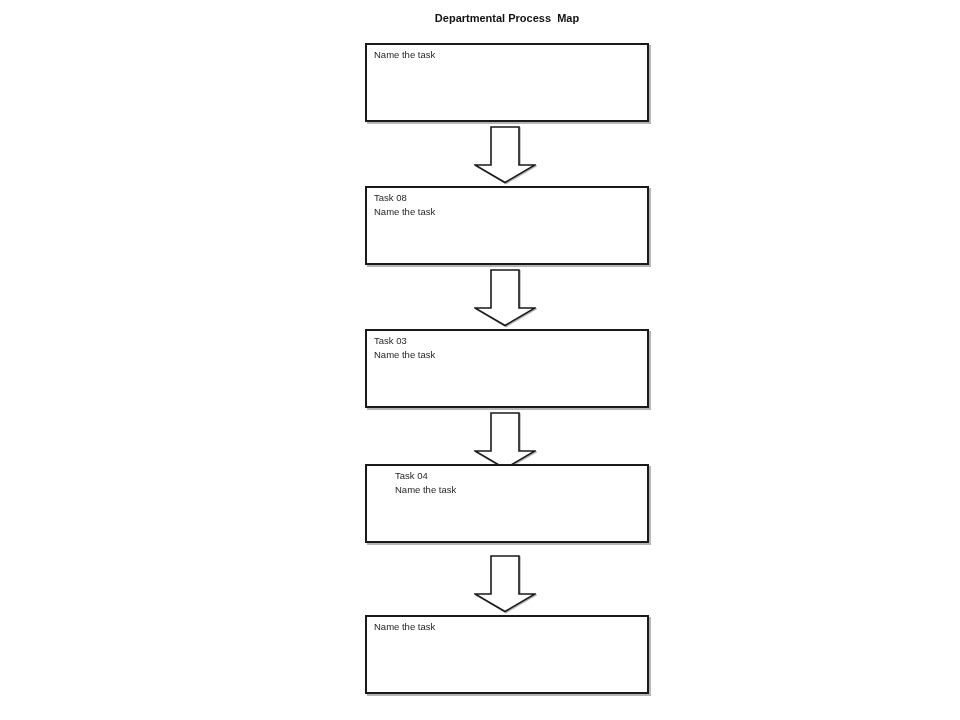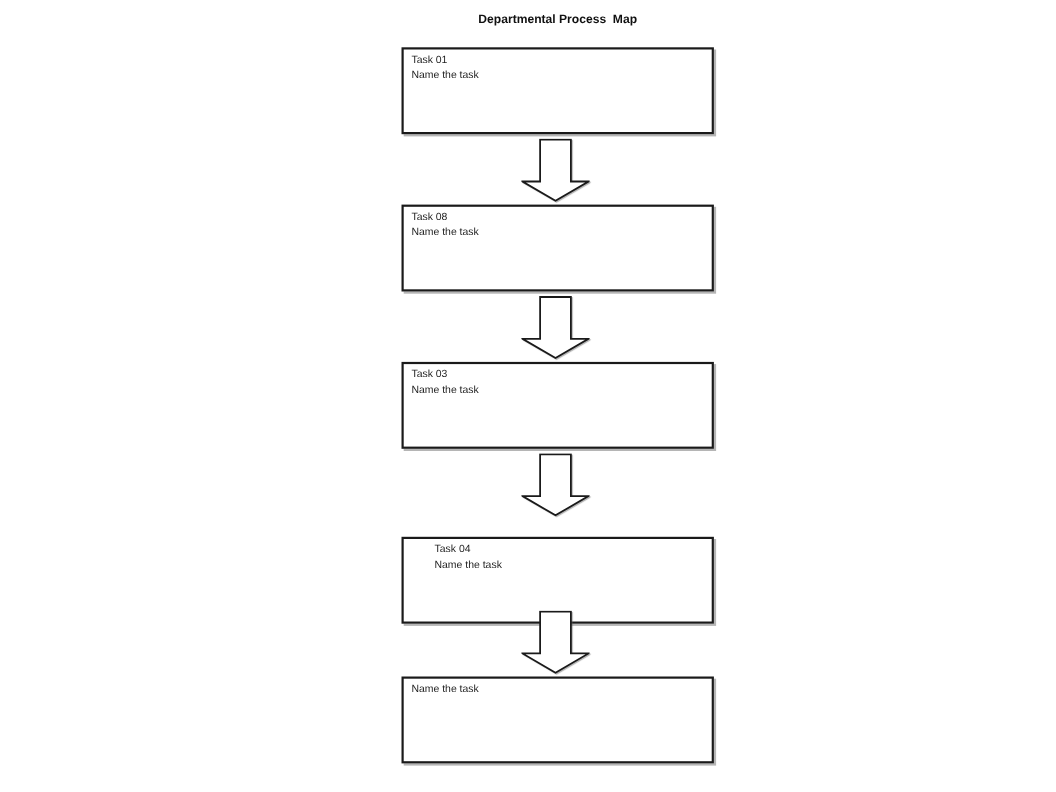--- a/index.html
+++ b/index.html
@@ -42,21 +42,21 @@
   .task-node .node-title,
   .task-node .node-subtitle {
     font-size: 9.5px;
     line-height: 13.5px;
     color: #1f1f1f;
     white-space: nowrap;
   }
   .node-1 { top: 43px; }
   .node-2 { top: 186px; }
   .node-3 { top: 329px; }
-  .node-4 { top: 488px; padding-left: 28px; }
+  .node-4 { top: 464px; padding-left: 28px; }
   .node-5 { top: 615px; }
   .down-arrow {
     position: absolute;
     left: 432px;
     width: 62px;
     height: 58px;
     filter: drop-shadow(1.5px 1.5px 0 rgba(90,90,90,0.45));
   }
   .arrow-1 { top: 126px; }
   .arrow-2 { top: 269px; }
@@ -64,21 +64,20 @@
   .arrow-4 { top: 555px; }
 </style>
 </head>
 <body>
 
 <div class="page">
 
   <div class="map-title">Departmental Process  Map</div>
 
   <div class="task-node node-1">
-    <div class="node-title">Task 01</div>
     <div class="node-subtitle">Name the task</div>
   </div>
 
   <svg class="down-arrow arrow-1" viewBox="0 0 62 58">
     <polygon points="17,1 45,1 45,39 61,39 31,56.5 1,39 17,39" fill="#ffffff" stroke="#1a1a1a" stroke-width="1.6" stroke-linejoin="miter"></polygon>
   </svg>
 
   <div class="task-node node-2">
     <div class="node-title">Task 08</div>
     <div class="node-subtitle">Name the task</div>

